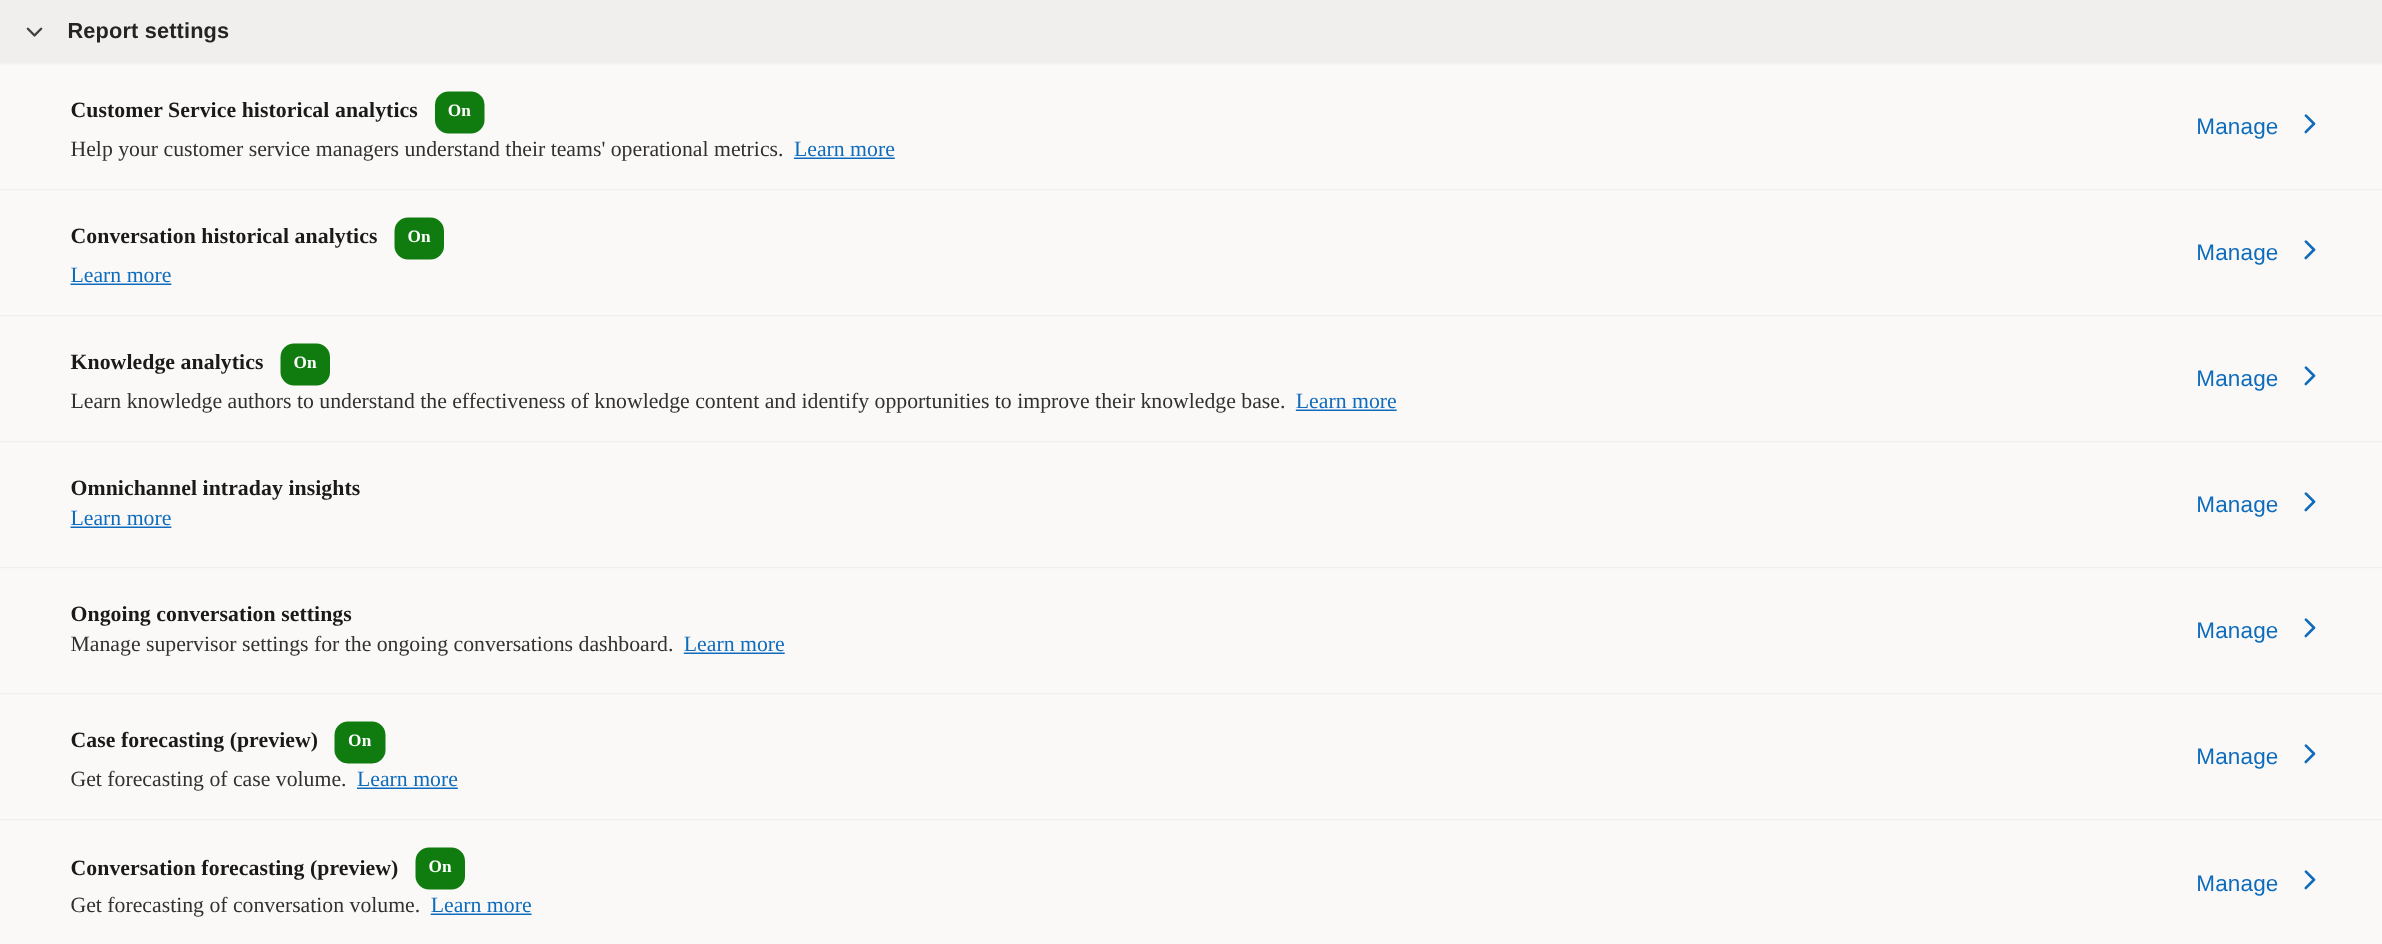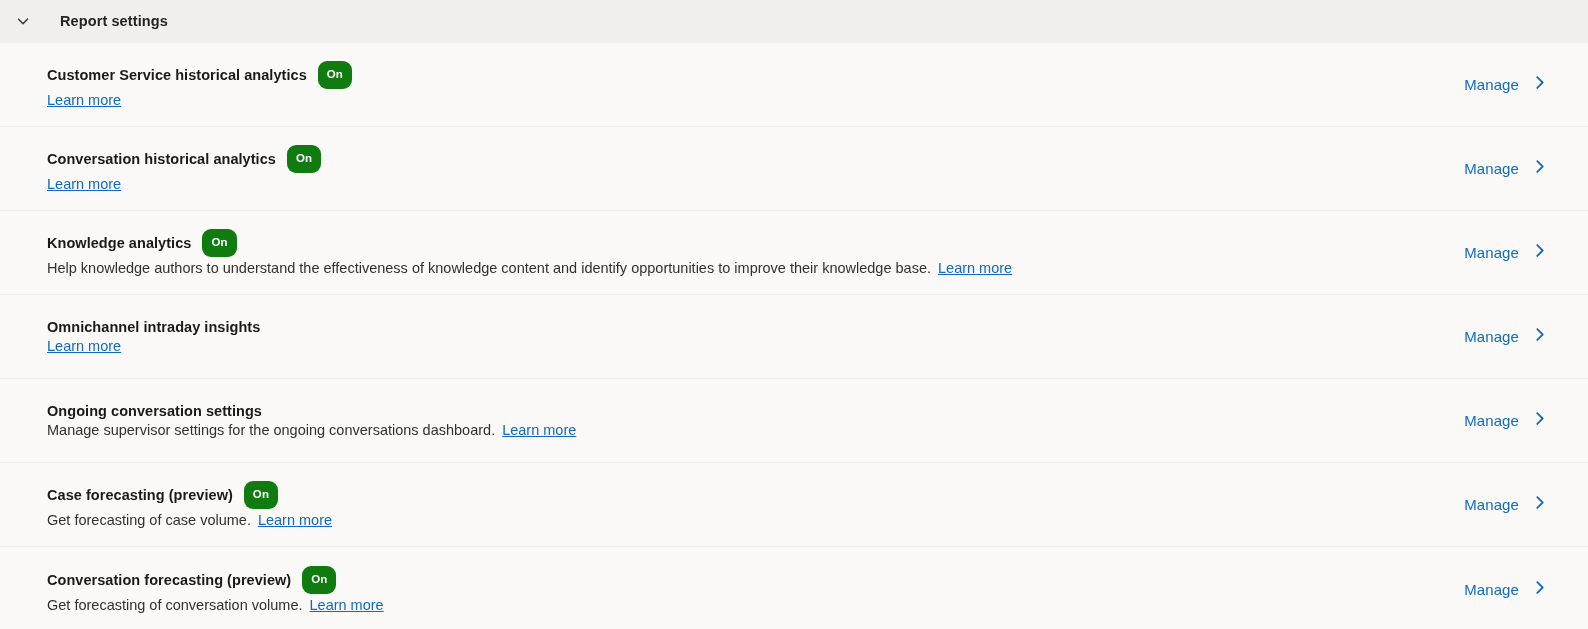--- a/index.html
+++ b/index.html
@@ -42,21 +42,21 @@
     border: none;
     padding: 0;
     cursor: pointer;
     flex: 0 0 auto;
   }
   .collapse-btn svg { display: block; }
   .section-title {
     font-size: 14.5px;
     font-weight: 600;
     color: #242424;
-    margin-left: 22px;
+    margin-left: 7px;
     letter-spacing: 0.1px;
   }
 
   
   .rows {
     display: block;
   }
   .row {
     height: 84px;
     box-sizing: border-box;
@@ -69,20 +69,21 @@
   }
   .row:last-child {
     border-bottom: none;
   }
 
   .row-left {
     display: flex;
     flex-direction: column;
     justify-content: space-between;
     min-width: 0;
+    font-family: Liberation Serif, serif;
   }
 
   .row-title-line {
     display: flex;
     align-items: center;
     gap: 11px;
     margin-bottom: 3px;
   }
   .row-title {
     font-size: 14.5px;
@@ -161,20 +162,21 @@
   </div>
 
   <div class="rows" id="rows-container">
   <div class="row">
     <div class="row-left">
       <div class="row-title-line">
         <span class="row-title">Customer Service historical analytics</span>
         <span class="badge">On</span>
       </div>
       <div class="row-desc-line">
+        <span class="row-desc">Help your customer service managers understand their teams' operational metrics.</span>
         <a class="learn-more">Learn more</a>
       </div>
     </div>
     <div class="row-right">
       <span class="manage-label">Manage</span>
       <span class="chev-right">
         <svg width="17" height="17" viewBox="0 0 16 16" aria-hidden="true">
           <path d="M5.3 2.3a.85.85 0 0 1 1.2 0l5.06 5.06a.9.9 0 0 1 0 1.28L6.5 13.7a.85.85 0 1 1-1.2-1.2L9.8 8 5.3 3.5a.85.85 0 0 1 0-1.2z" fill="#0f6cbd"></path>
         </svg>
       </span>
@@ -201,21 +203,21 @@
     </div>
   </div>
 
   <div class="row">
     <div class="row-left">
       <div class="row-title-line">
         <span class="row-title">Knowledge analytics</span>
         <span class="badge">On</span>
       </div>
       <div class="row-desc-line">
-        <span class="row-desc">Help knowledge authors to understand the effectiveness of knowledge content and identify opportunities to improve their knowledge base.</span>
+        <span class="row-desc">Learn knowledge authors to understand the effectiveness of knowledge content and identify opportunities to improve their knowledge base.</span>
         <a class="learn-more">Learn more</a>
       </div>
     </div>
     <div class="row-right">
       <span class="manage-label">Manage</span>
       <span class="chev-right">
         <svg width="17" height="17" viewBox="0 0 16 16" aria-hidden="true">
           <path d="M5.3 2.3a.85.85 0 0 1 1.2 0l5.06 5.06a.9.9 0 0 1 0 1.28L6.5 13.7a.85.85 0 1 1-1.2-1.2L9.8 8 5.3 3.5a.85.85 0 0 1 0-1.2z" fill="#0f6cbd"></path>
         </svg>
       </span>

